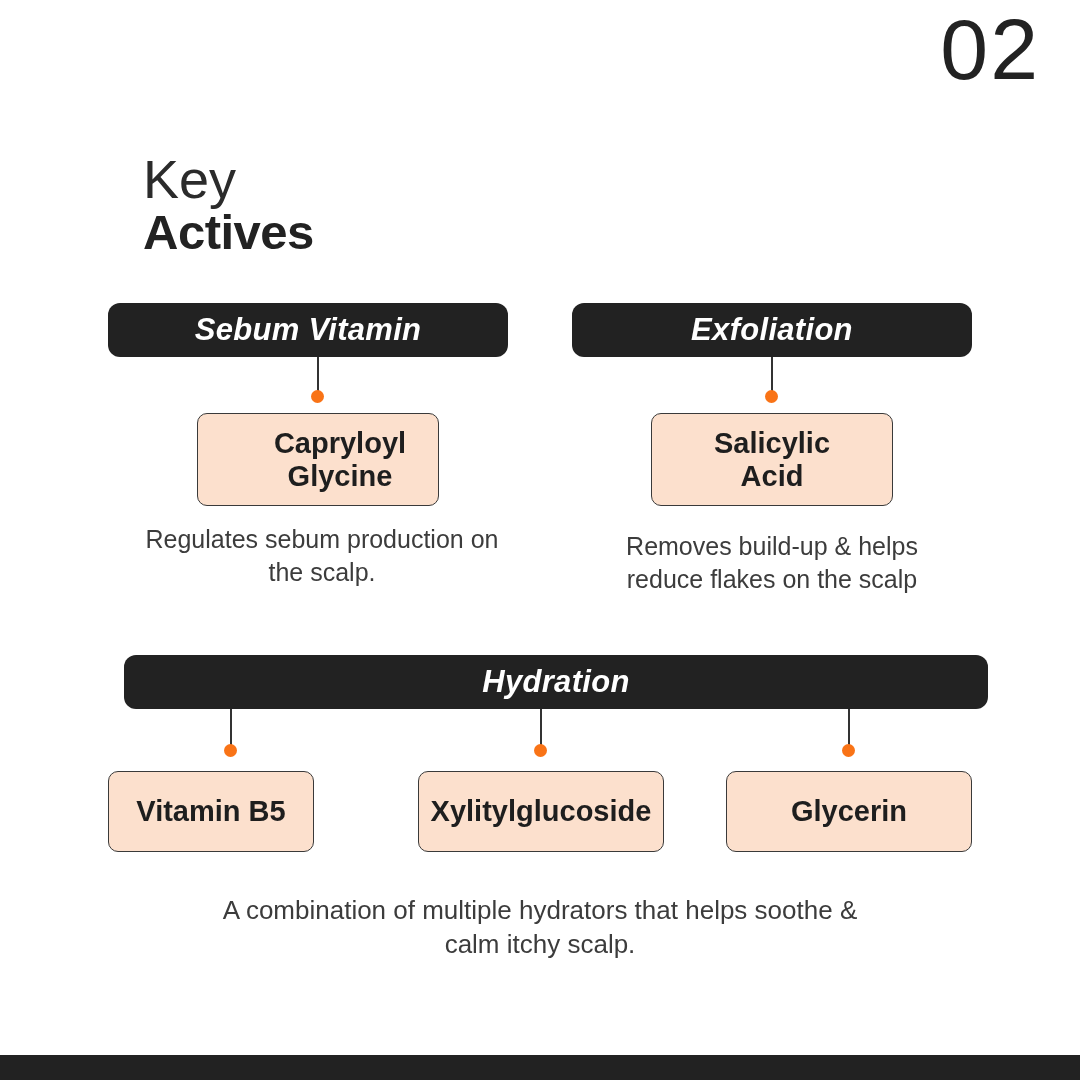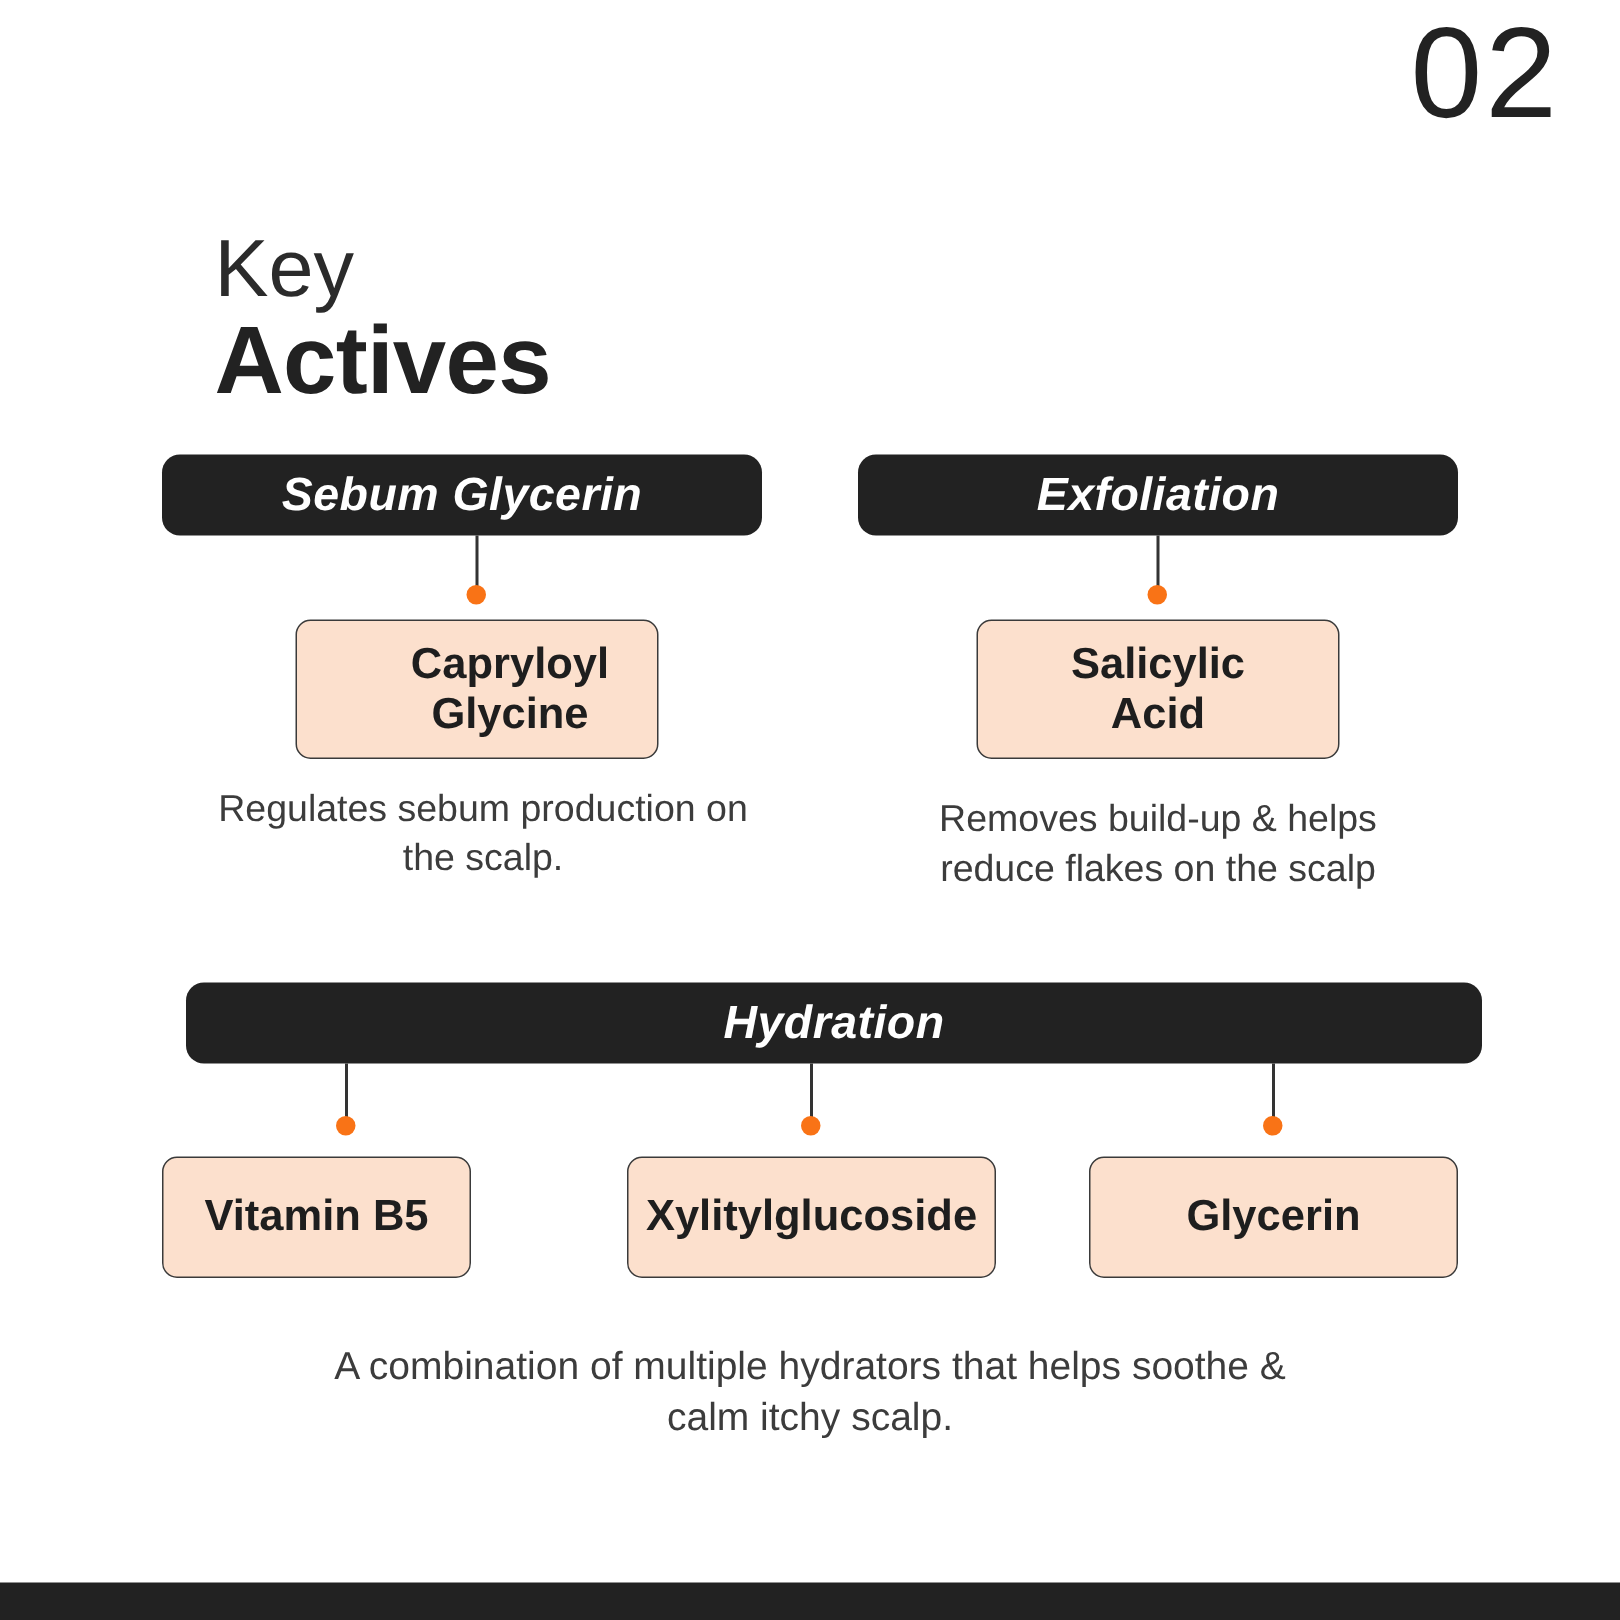--- a/index.html
+++ b/index.html
@@ -48,21 +48,21 @@
     justify-content: center;
   }
   .title-line1 {
     font-size: 54px;
     font-weight: 300;
     color: #2B2B2B;
     line-height: 1.02;
     letter-spacing: 0px;
   }
   .title-line2 {
-    font-size: 64px;
+    font-size: 49px;
     font-weight: bold;
     color: #222222;
     line-height: 1.05;
     letter-spacing: -0.5px;
   }
 
   
   .cat-bar {
     position: absolute;
     background: #222222;
@@ -145,21 +145,21 @@
 <div class="page-number">02</div>
 
 <div class="title-block">
   <div class="title-accent"></div>
   <div class="title-text">
     <div class="title-line1">Key</div>
     <div class="title-line2">Actives</div>
   </div>
 </div>
 
-<div class="cat-bar" id="bar-sebum">Sebum Glycerin</div>
+<div class="cat-bar" id="bar-sebum">Sebum Vitamin</div>
 <div class="connector" style="left:317px; top:357px; height:37px;"></div>
 <div class="dot" style="left:311px; top:390px;"></div>
 <div class="ing-box" id="ing-capryloyl" style="white-space:pre-line;">Capryloyl
 Glycine</div>
 <div class="desc" id="desc-sebum">Regulates sebum production on the scalp.</div>
 
 <div class="cat-bar" id="bar-exfol">Exfoliation</div>
 <div class="connector" style="left:771px; top:357px; height:37px;"></div>
 <div class="dot" style="left:765px; top:390px;"></div>
 <div class="ing-box" id="ing-salicylic" style="white-space:pre-line;">Salicylic

